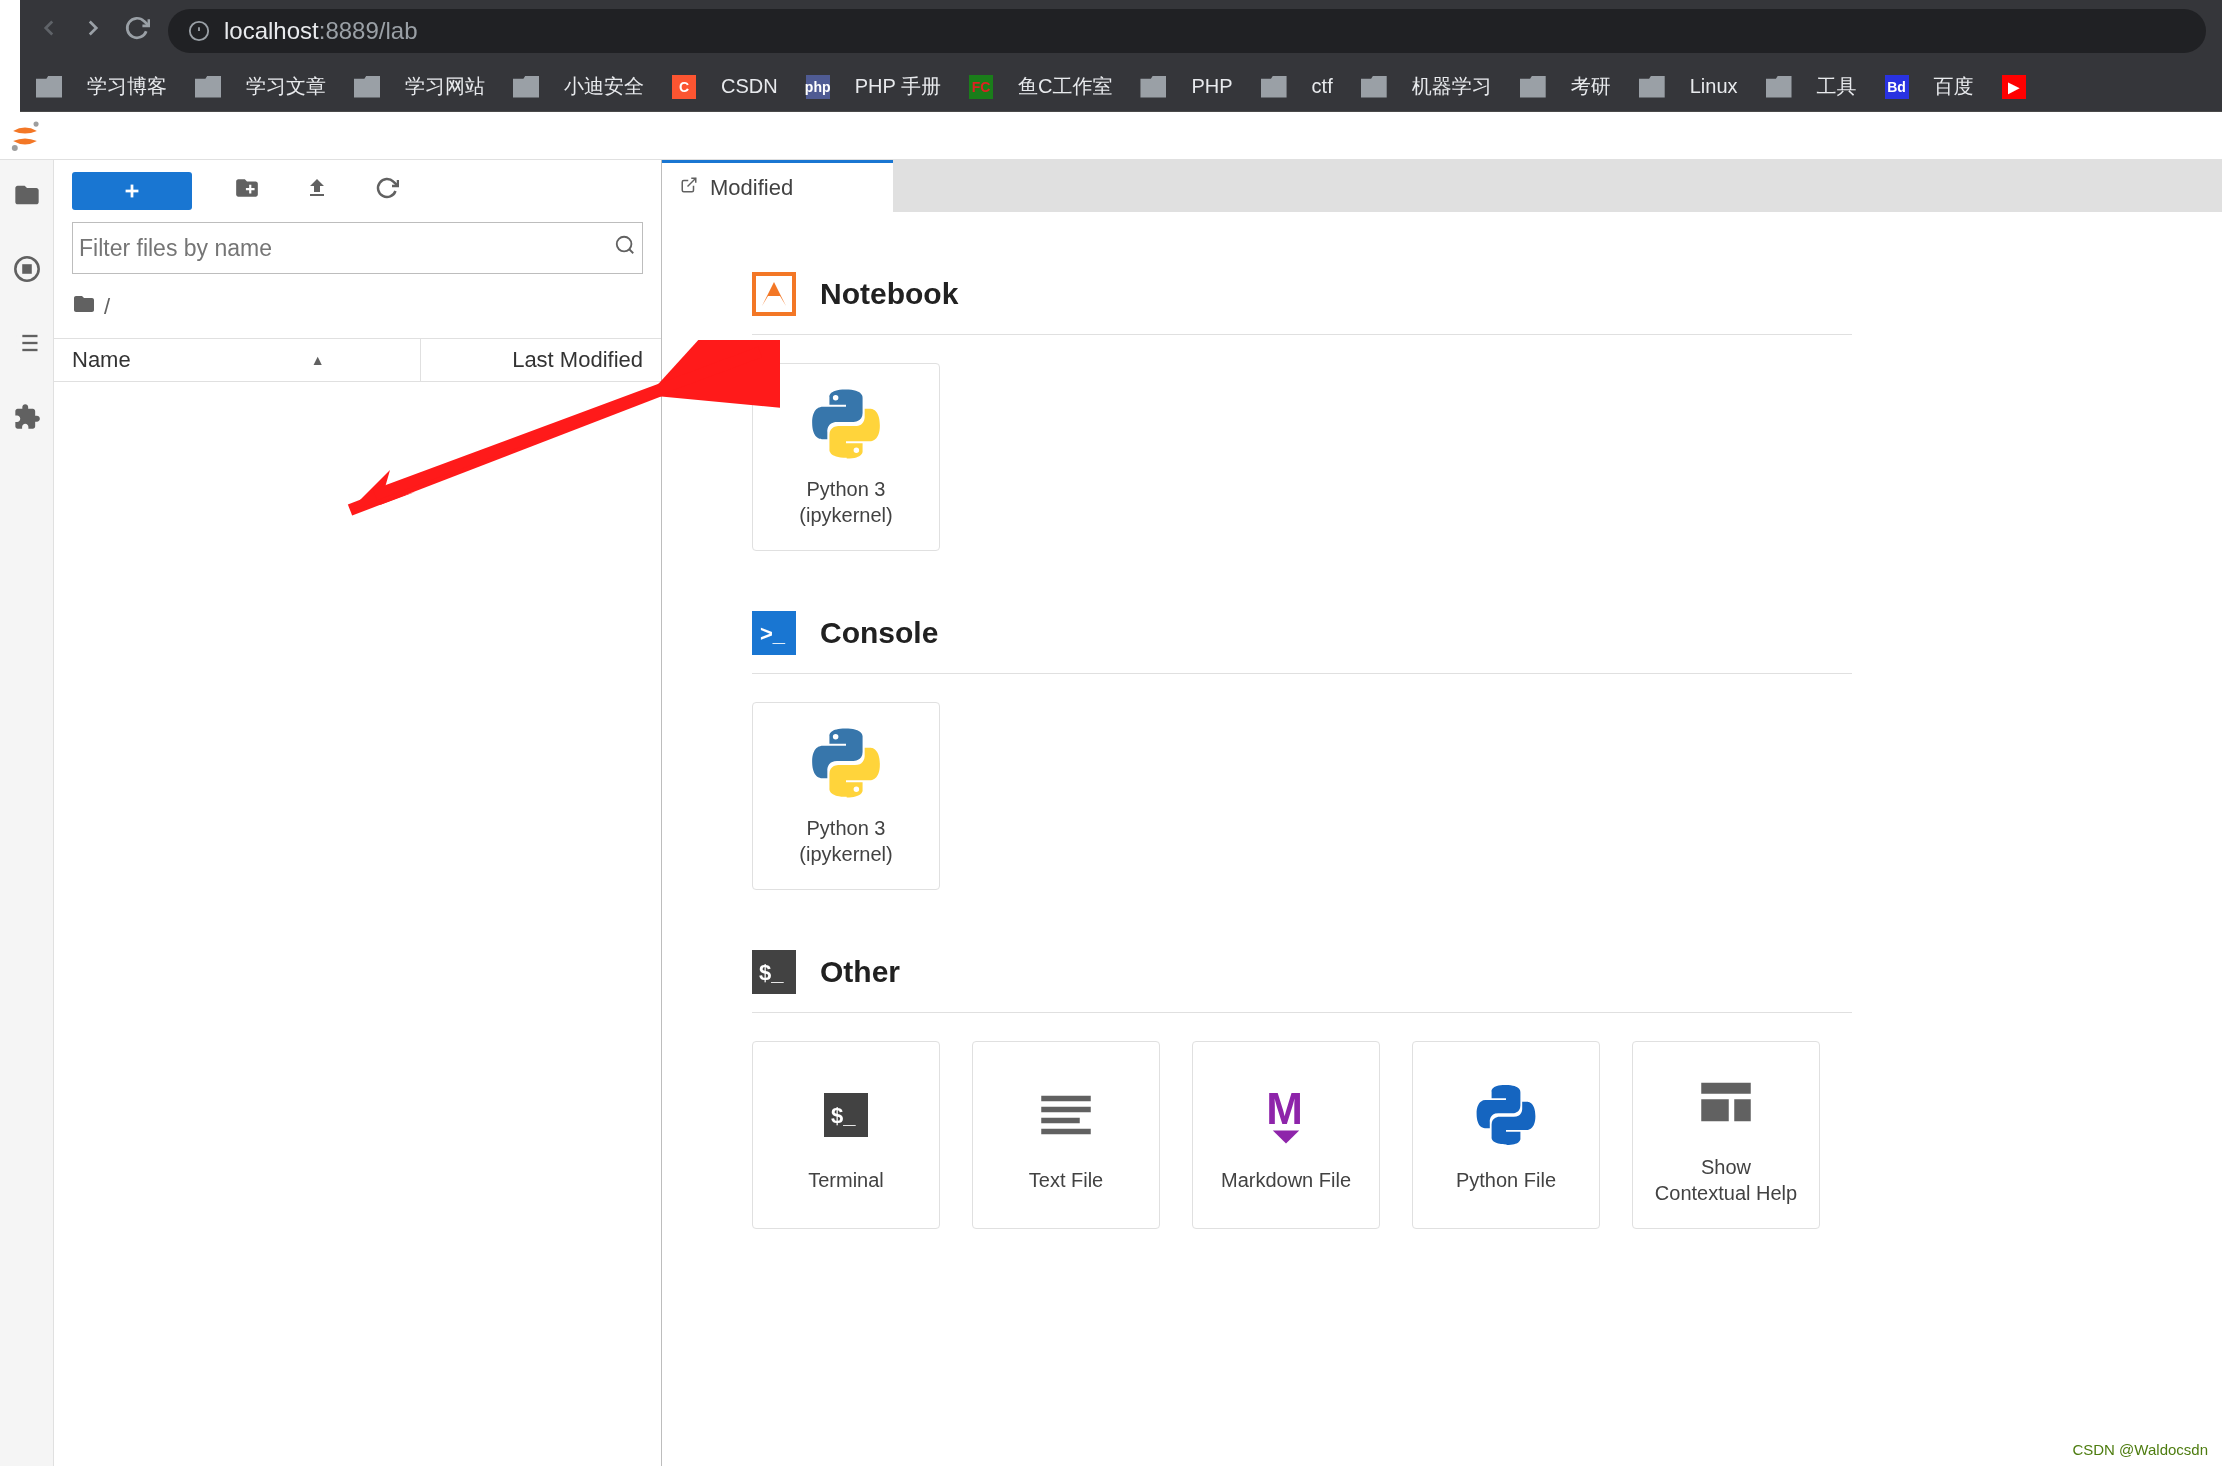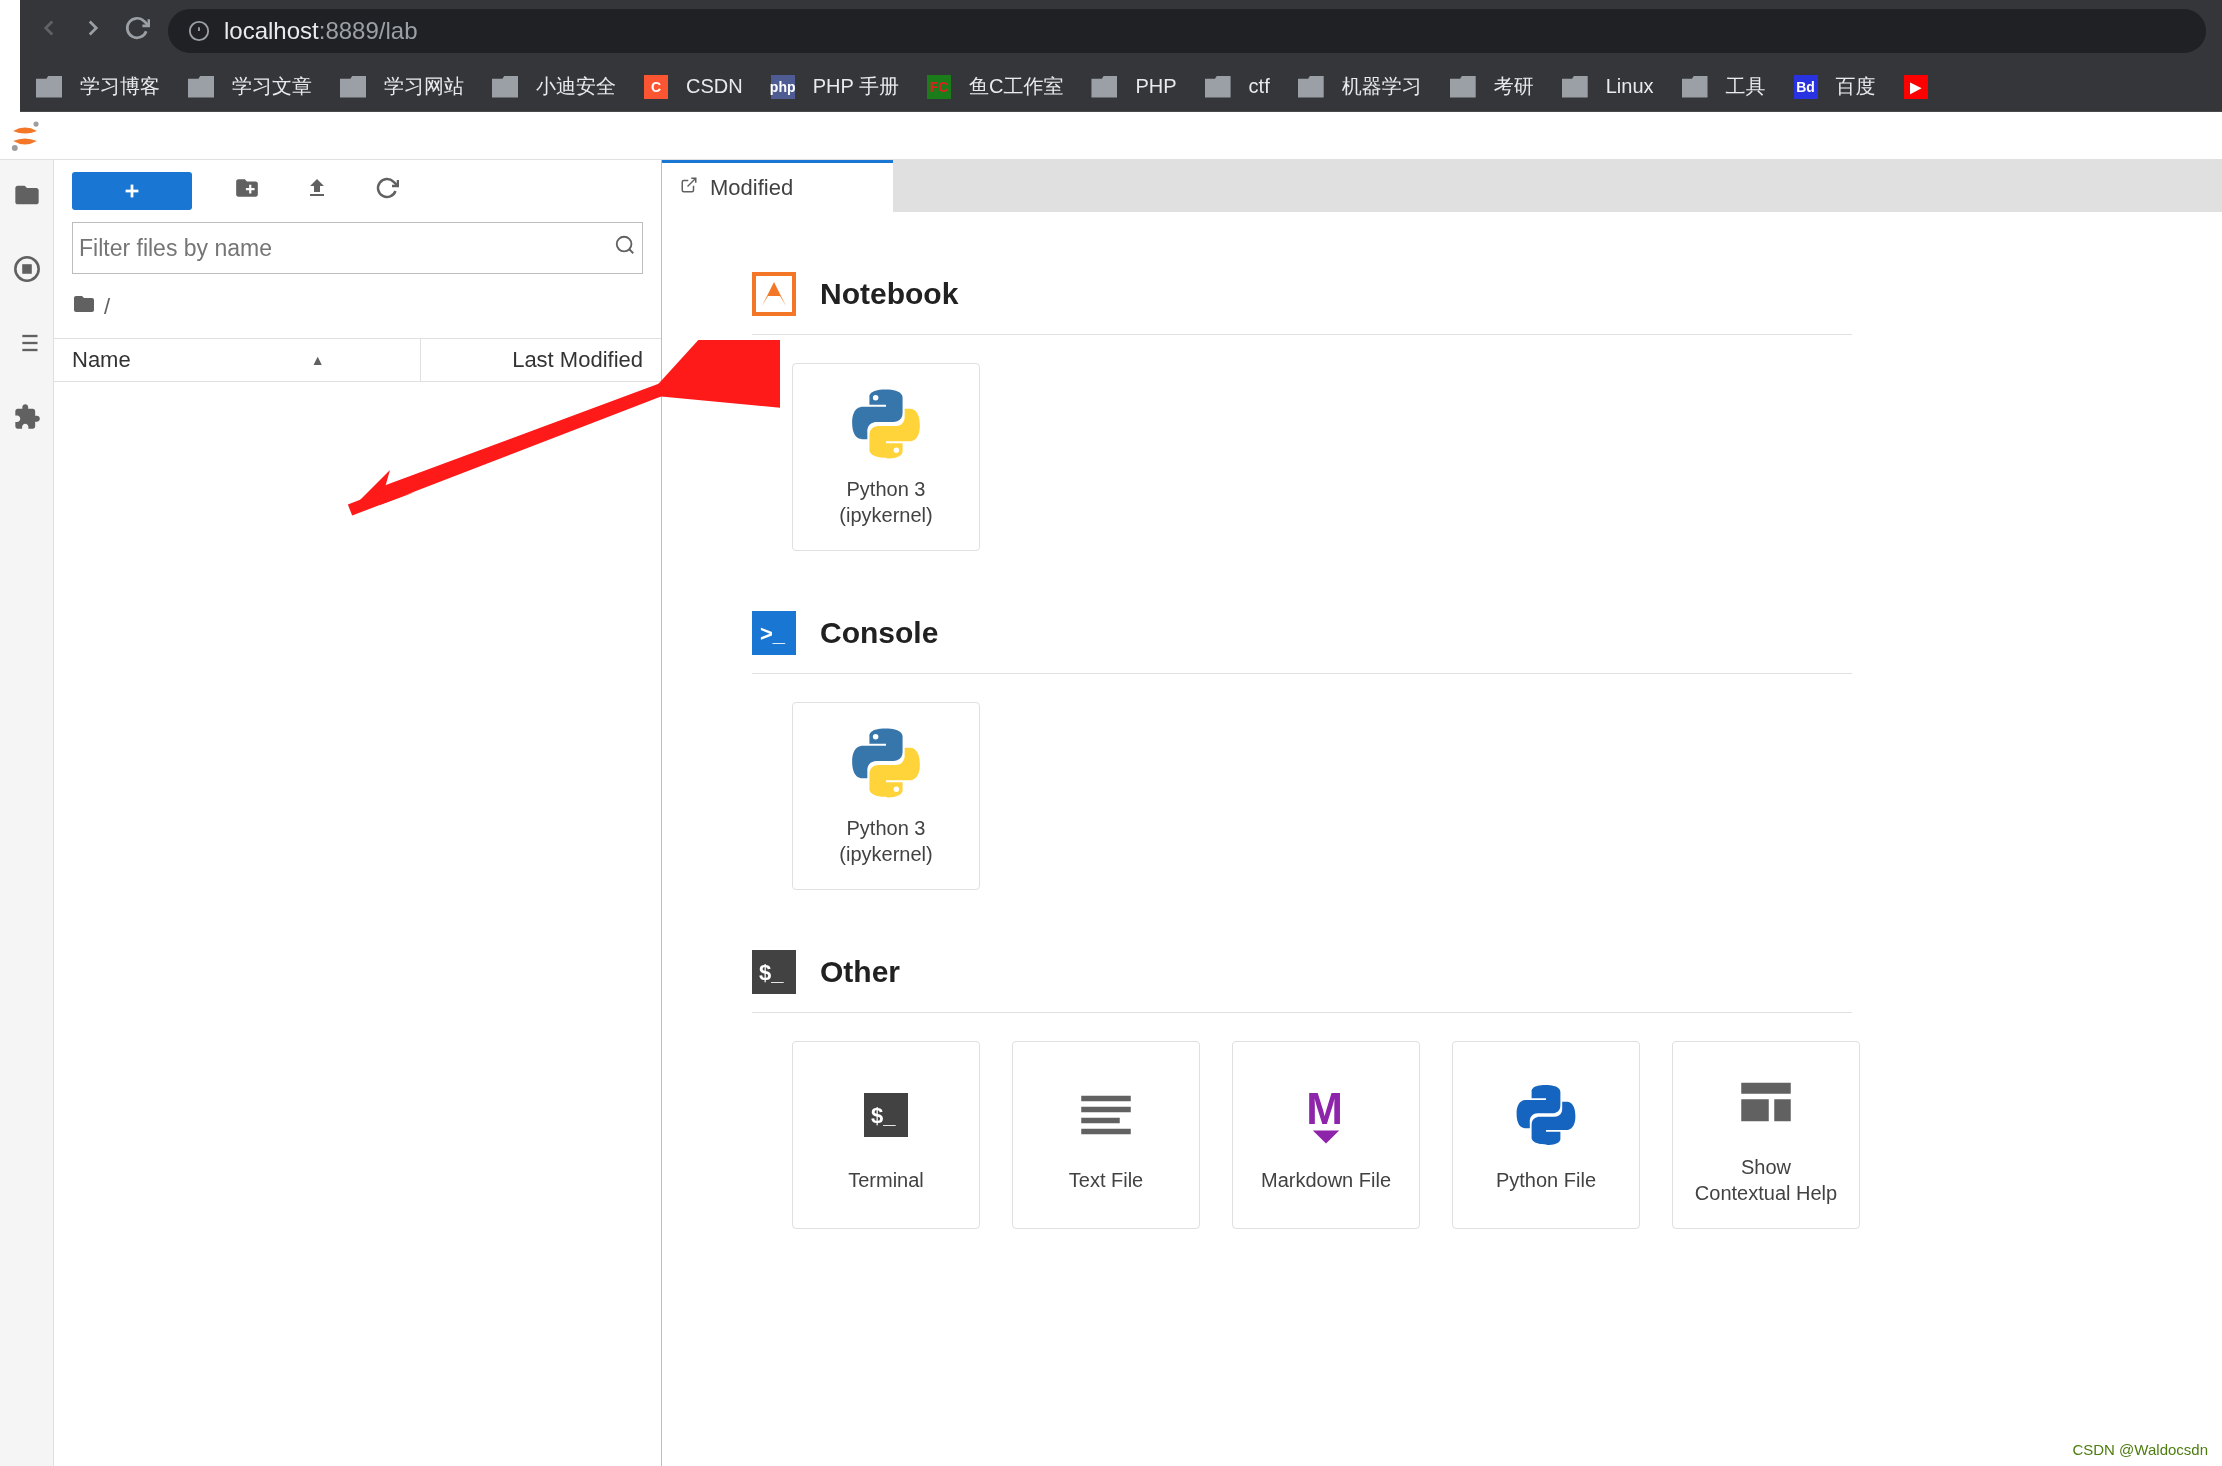--- a/index.html
+++ b/index.html
@@ -6,21 +6,21 @@
 body { width: 2222px; height: 1466px; background: #fff; overflow: hidden; }
 
 
 .browser-chrome { background: #35363a; margin-left: 20px; }
 .nav-bar { display: flex; align-items: center; height: 62px; padding: 0 16px; gap: 18px; }
 .nav-bar .nav-icon { color: #9aa0a6; font-size: 28px; cursor: pointer; }
 .nav-bar .nav-icon.disabled { color: #5f6368; }
 .address-bar { flex: 1; background: #202124; border-radius: 30px; height: 44px; display: flex; align-items: center; padding: 0 20px; color: #9aa0a6; font-size: 24px; gap: 14px; }
 .address-bar .url-host { color: #e8eaed; }
 .bookmarks-bar { display: flex; align-items: center; height: 50px; padding: 0 16px; gap: 28px; border-bottom: 1px solid #4a4a4a; }
-.bookmark-item { display: flex; align-items: center; gap: 18px; color: #e8eaed; font-size: 20px; cursor: pointer; white-space: nowrap; }
+.bookmark-item { display: flex; align-items: center; gap: 25px; color: #e8eaed; font-size: 20px; cursor: pointer; white-space: nowrap; }
 .bookmark-item .folder-icon { width: 26px; height: 22px; background: #9aa0a6; clip-path: polygon(0 15%, 40% 15%, 48% 0, 100% 0, 100% 100%, 0 100%); }
 .bookmark-item .favicon { width: 24px; height: 24px; display: inline-flex; align-items: center; justify-content: center; font-size: 14px; font-weight: bold; }
 
 
 .jupyter-app { display: flex; flex-direction: column; height: calc(1466px - 112px); }
 .menubar { display: flex; align-items: center; height: 48px; border-bottom: 1px solid #e0e0e0; background: #fff; }
 .jupyter-logo { width: 50px; height: 48px; display: flex; align-items: center; justify-content: center; }
 .jupyter-logo svg { width: 34px; height: 34px; }
 .menu-item { padding: 0 18px; font-size: 23px; color: #333; cursor: pointer; height: 48px; display: flex; align-items: center; }
 
@@ -45,21 +45,21 @@
 .main-area { flex: 1; display: flex; flex-direction: column; background: #fff; }
 .tab-bar { display: flex; height: 52px; background: #e0e0e0; }
 .tab { background: #fff; border-top: 3px solid #1976d2; padding: 0 100px 0 18px; display: flex; align-items: center; gap: 12px; font-size: 22px; color: #424242; cursor: pointer; }
 .tab .launch-icon { color: #616161; font-size: 20px; }
 .launcher-content { flex: 1; overflow: auto; padding: 60px 0 40px 90px; }
 .launcher-section { margin-bottom: 60px; }
 .section-header { display: flex; align-items: center; gap: 24px; margin-bottom: 18px; }
 .section-icon { width: 44px; height: 44px; display: flex; align-items: center; justify-content: center; }
 .section-title { font-size: 30px; font-weight: 600; color: #212121; }
 .section-divider { border: none; border-top: 1px solid #e0e0e0; margin-bottom: 28px; max-width: 1100px; }
-.cards { display: flex; gap: 32px; flex-wrap: wrap; margin-left: 40px; }
+.cards { display: flex; gap: 32px; flex-wrap: wrap; }
 .card { width: 188px; height: 188px; border: 1px solid #e0e0e0; border-radius: 4px; display: flex; flex-direction: column; align-items: center; justify-content: center; gap: 14px; cursor: pointer; background: #fff; }
 .card-icon { width: 76px; height: 76px; display: flex; align-items: center; justify-content: center; }
 .card-label { font-size: 20px; color: #424242; text-align: center; line-height: 1.3; }
 
 .watermark { position: fixed; right: 14px; bottom: 8px; font-size: 15px; color: #4d7c0f; }
 
 .annotation-arrow { position: absolute; left: 320px; top: 340px; pointer-events: none; }
 </style>
 </head>
 <body>

